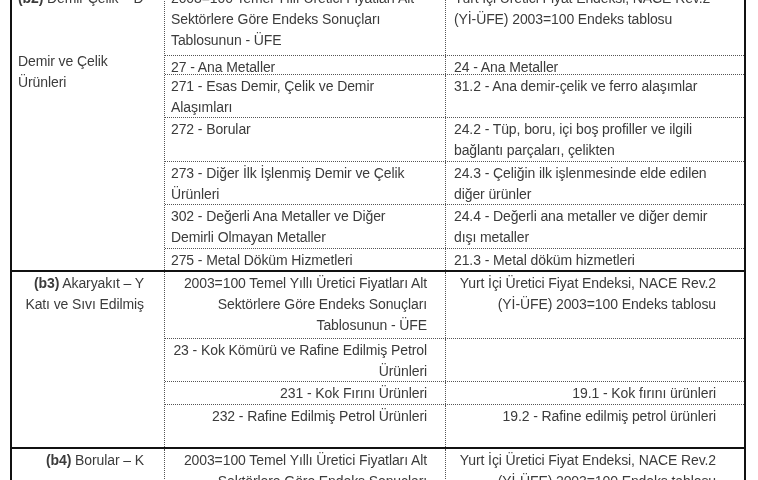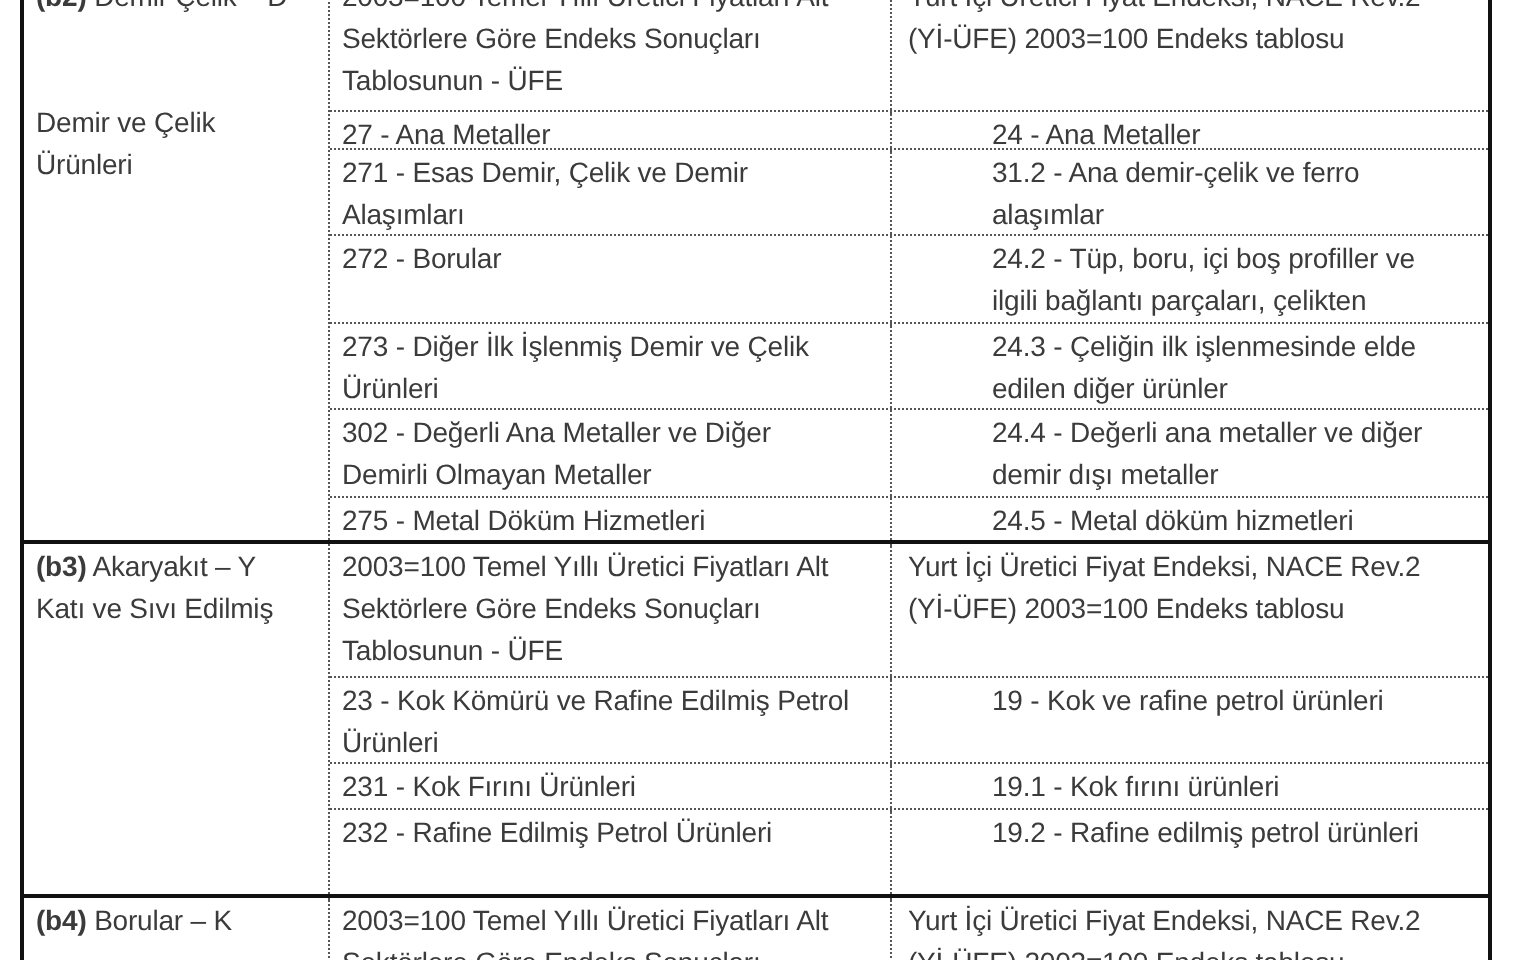--- a/index.html
+++ b/index.html
@@ -7,28 +7,28 @@
     position:relative; width:758px; height:480px; overflow:hidden;
     background:#ffffff; font-family:"Liberation Sans", sans-serif;
     font-size:14px; line-height:21px; color:#3b3b3b; letter-spacing:-0.1px;
   }
   .tbl {
     position:absolute; left:10px; top:-13px; width:736px;
     border-left:2px solid #111; border-right:2px solid #111;
     box-sizing:border-box; background:#fff;
   }
   .section { display:flex; }
-  .section + .section { border-top:2px solid #111; }
+  .section + .section { border-top:2px solid #111;text-align:right; }
   .cell-left {
     width:153px; box-sizing:border-box; padding:1px 20px 0 6px;
     border-right:1px dotted #555;
   }
   .rows { flex:1; min-width:0; }
   .row { display:flex; overflow:hidden; box-sizing:border-box; }
-  .row + .row { border-top:1px dotted #555;gap:42px; }
+  .row + .row { border-top:1px dotted #555; }
   .cell-mid {
     width:281px; box-sizing:border-box; padding:1px 18px 0 6px;
     border-right:1px dotted #555;
   }
   .cell-right { flex:1; box-sizing:border-box; padding:1px 28px 0 8px; }
   .code { font-weight:bold; }
   .sublabel.gap { margin-top:42px; }
   .h68{height:68px} .h19{height:19px} .h43{height:43px} .h44{height:44px}
   .h22{height:22px} .h66{height:66px} .h23{height:23px}
 </style>
@@ -63,38 +63,37 @@
         <div class="row h43">
           <div class="cell-mid">273 - Diğer İlk İşlenmiş Demir ve Çelik Ürünleri</div>
           <div class="cell-right">24.3 - Çeliğin ilk işlenmesinde elde edilen diğer ürünler</div>
         </div>
         <div class="row h44">
           <div class="cell-mid">302 - Değerli Ana Metaller ve Diğer Demirli Olmayan Metaller</div>
           <div class="cell-right">24.4 - Değerli ana metaller ve diğer demir dışı metaller</div>
         </div>
         <div class="row h22">
           <div class="cell-mid">275 - Metal Döküm Hizmetleri</div>
-          <div class="cell-right">24.5 - Metal döküm hizmetleri</div>
+          <div class="cell-right">21.3 - Metal döküm hizmetleri</div>
         </div>
       </div>
     </div>
 
     <div class="section">
       <div class="cell-left">
         <div class="label"><b class="code">(b3)</b> <span>Akaryakıt – Y</span></div>
         <div class="sublabel">Katı ve Sıvı Edilmiş</div>
       </div>
       <div class="rows">
         <div class="row h66">
           <div class="cell-mid">2003=100 Temel Yıllı Üretici Fiyatları Alt Sektörlere Göre Endeks Sonuçları Tablosunun - ÜFE</div>
           <div class="cell-right">Yurt İçi Üretici Fiyat Endeksi, NACE Rev.2  (Yİ-ÜFE) 2003=100 Endeks tablosu</div>
         </div>
         <div class="row h43">
           <div class="cell-mid">23 - Kok Kömürü ve Rafine Edilmiş Petrol Ürünleri</div>
-          <div class="cell-right">19 - Kok ve rafine petrol ürünleri</div>
         </div>
         <div class="row h23">
           <div class="cell-mid">231 - Kok Fırını Ürünleri</div>
           <div class="cell-right">19.1 - Kok fırını ürünleri</div>
         </div>
         <div class="row h43">
           <div class="cell-mid">232 - Rafine Edilmiş Petrol Ürünleri</div>
           <div class="cell-right">19.2 - Rafine edilmiş petrol ürünleri</div>
         </div>
       </div>

